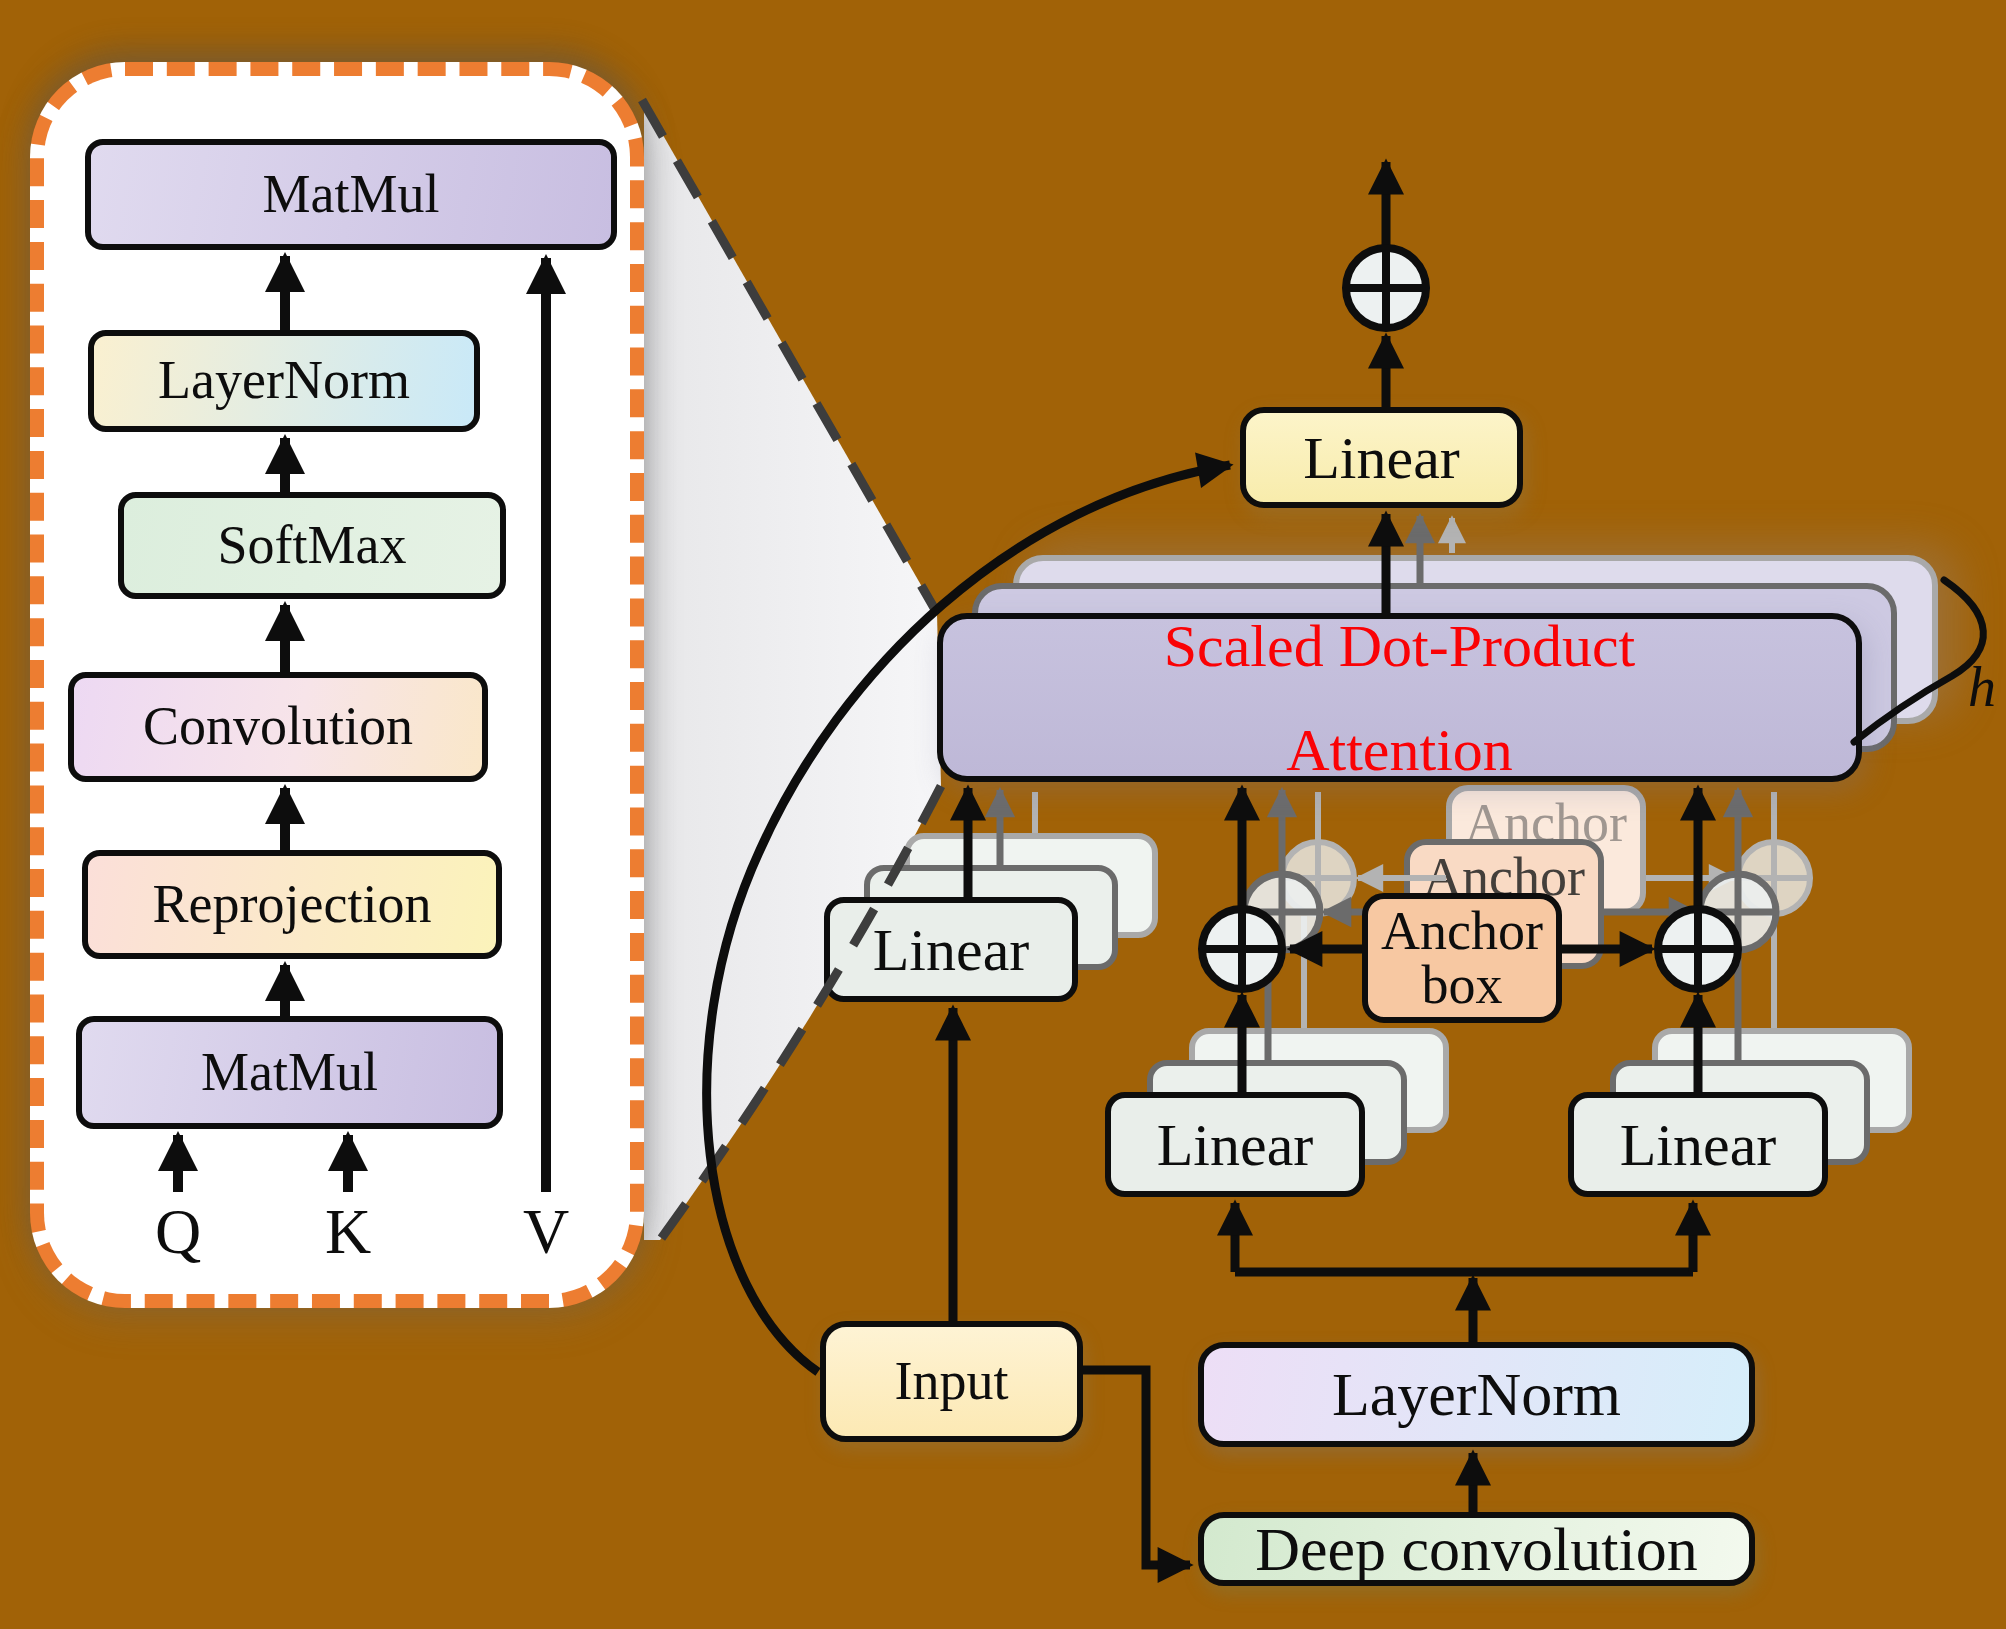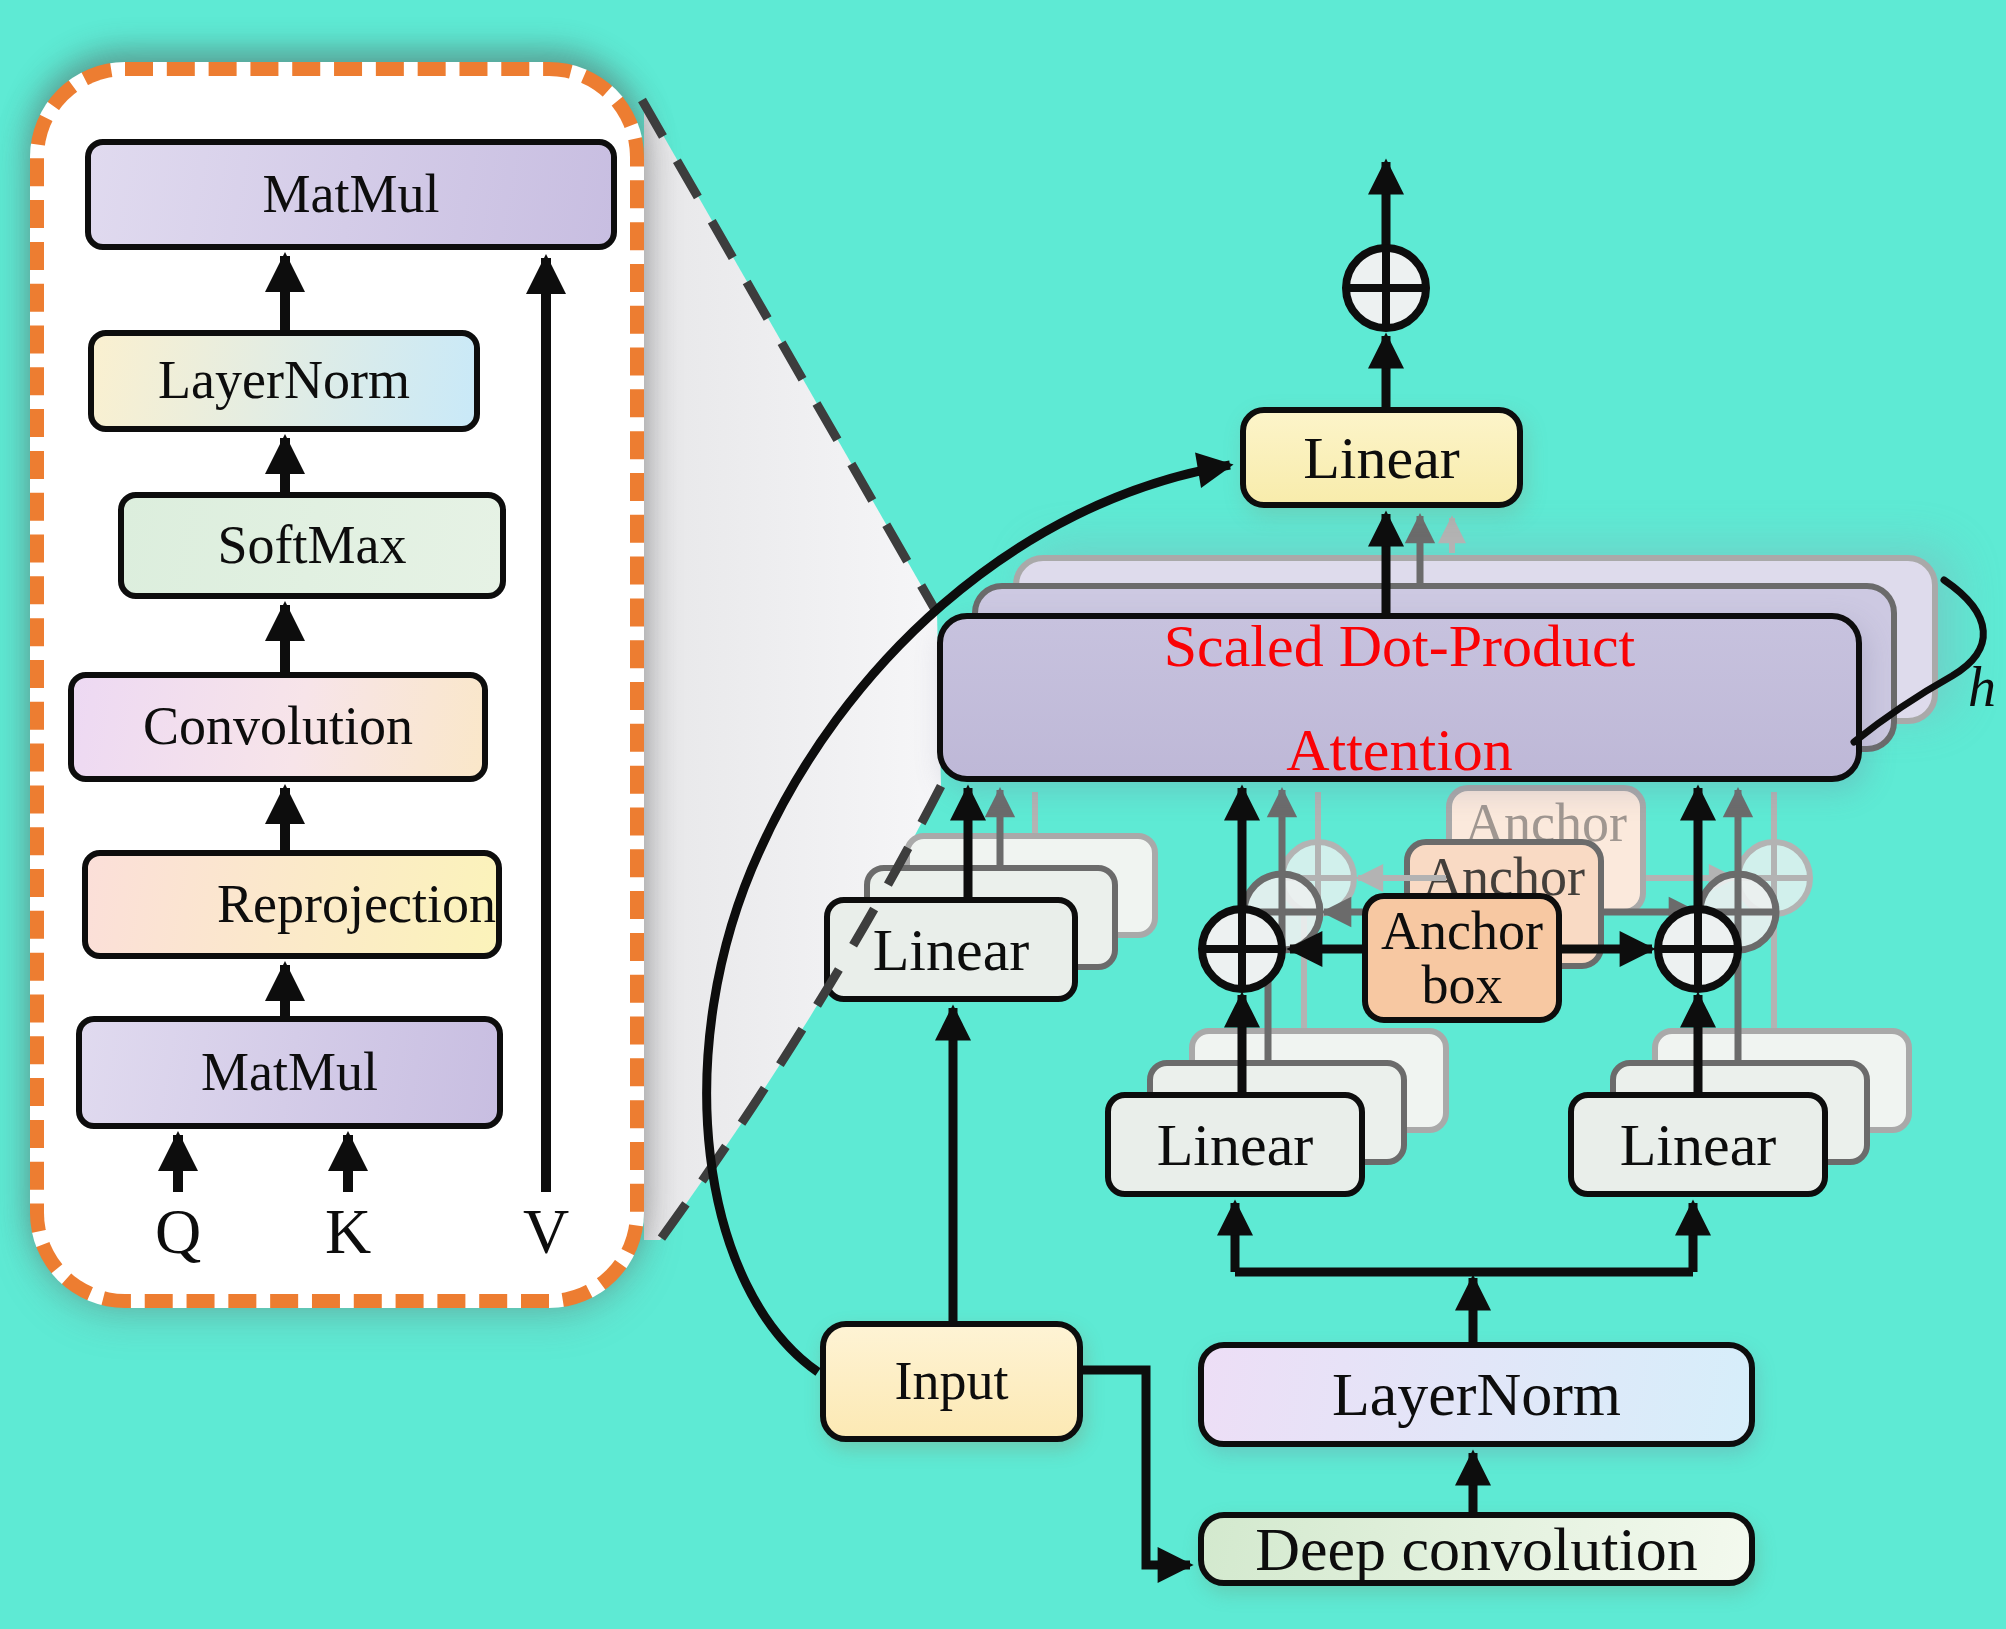--- a/index.html
+++ b/index.html
@@ -1,18 +1,18 @@
 <!DOCTYPE html>
 <html><head>
 <meta charset="utf-8">
 <style>
   html,body{margin:0;padding:0;background:#ffffff;}
   .canvas{
     position:relative;width:2006px;height:1629px;overflow:hidden;
-    font-family:"Liberation Serif","DejaVu Serif",serif;color:#0d0d0d;background:#5eead4;
+    font-family:"Liberation Serif","DejaVu Serif",serif;color:#0d0d0d;background:#a16207;
   }
   svg.layer{position:absolute;left:0;top:0;width:2006px;height:1629px;pointer-events:none;}
   .bg{z-index:1;} .ghostlines{z-index:5;} .fg{z-index:7;}
 
   .inset{
     position:absolute;left:30px;top:62px;width:614px;height:1246px;box-sizing:border-box;
     border:14px dashed #ED7D31;border-radius:95px;background:#ffffff;z-index:2;
     box-shadow:0 -12px 30px rgba(80,80,80,.45),0 12px 38px rgba(120,120,120,.28);
   }
 
@@ -78,21 +78,21 @@
   </div>
   <div class="box ib ln-i" style="left:88px;top:330px;width:392px;height:102px;">
     <span>LayerNorm</span>
   </div>
   <div class="box ib softmax" style="left:118px;top:492px;width:388px;height:107px;">
     <span>SoftMax</span>
   </div>
   <div class="box ib conv" style="left:68px;top:672px;width:420px;height:110px;">
     <span>Convolution</span>
   </div>
-  <div class="box ib reproj" style="left:82px;top:850px;width:420px;height:109px;align-items:flex-end;">
+  <div class="box ib reproj" style="left:82px;top:850px;width:420px;height:109px;">
     <span>Reprojection</span>
   </div>
   <div class="box ib matmul" style="left:76px;top:1016px;width:427px;height:113px;">
     <span>MatMul</span>
   </div>
   <div class="lbl qkv" style="left:133px;top:1192px;">
       <span>Q</span>
     </div>
   <div class="lbl qkv" style="left:303px;top:1192px;">
       <span>K</span>

